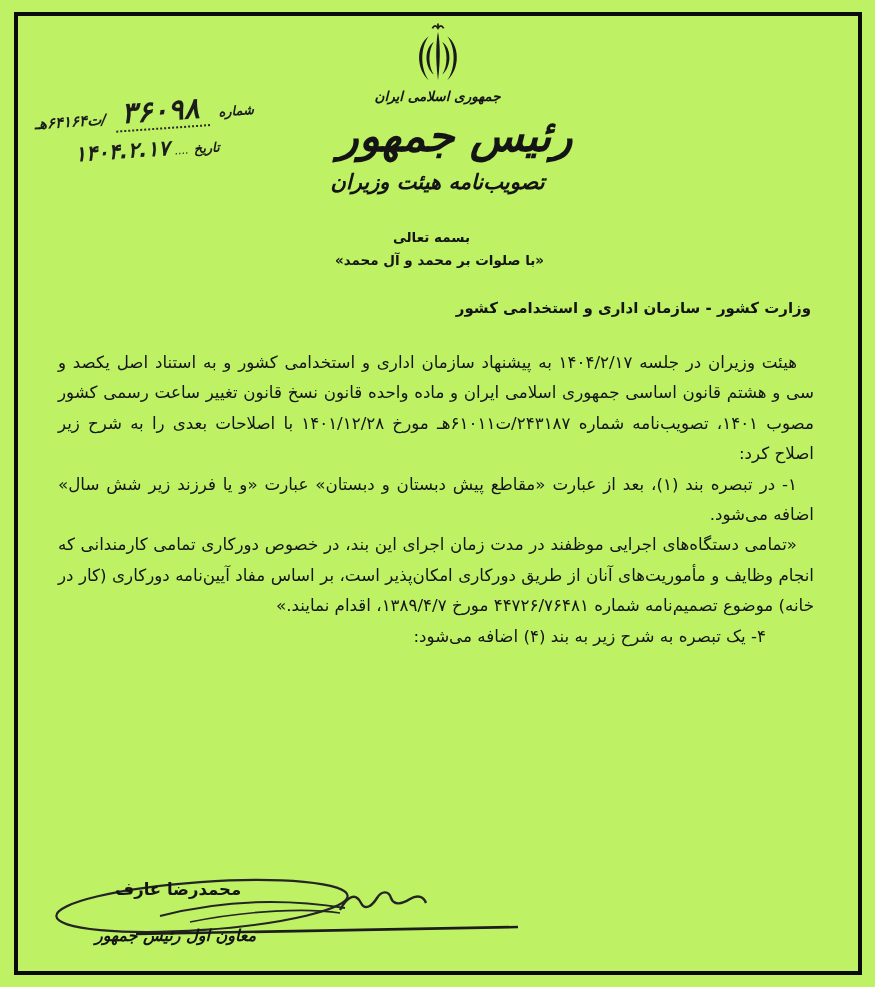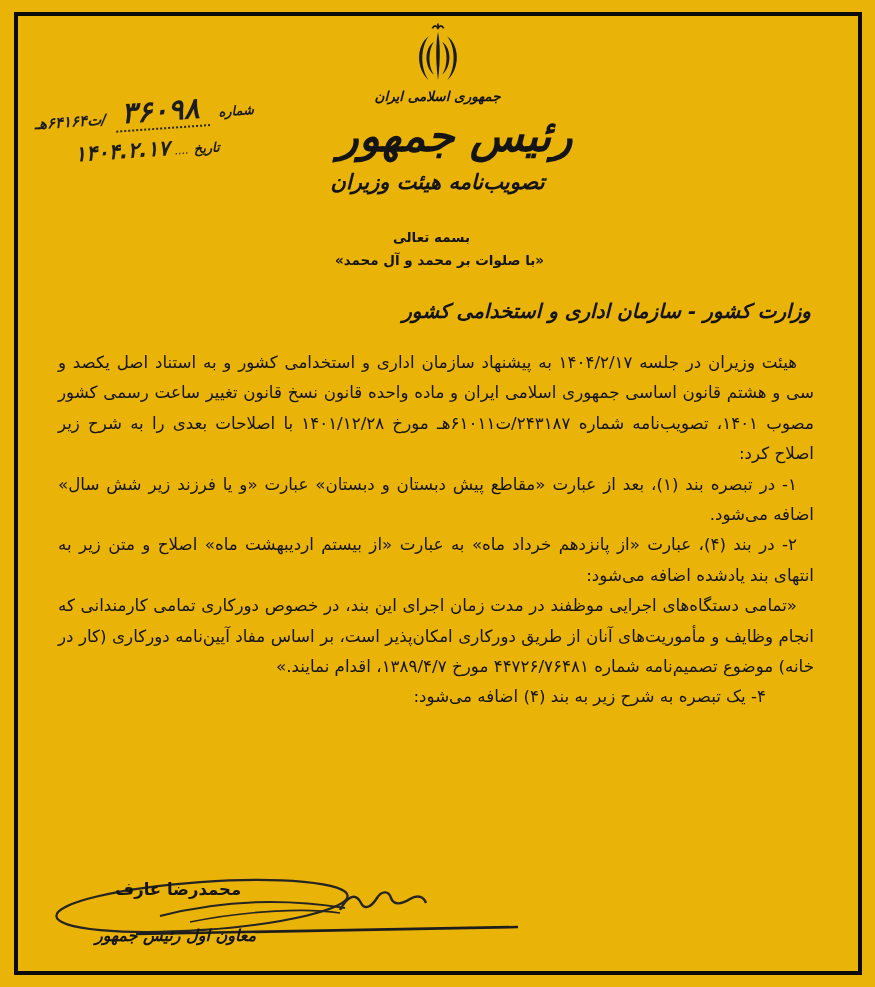--- a/index.html
+++ b/index.html
@@ -1,19 +1,19 @@
 <!DOCTYPE html>
 <html lang="fa" dir="rtl"><head>
 <meta charset="utf-8">
 <style>
   html,body{margin:0;padding:0;background:#ffffff;}
   .page{
     position:relative;
     width:875px;height:987px;
-    background:#eab308;
+    background:#bef264;
     font-family:"DejaVu Sans", sans-serif;
     color:#141414;
     overflow:hidden;
     direction:rtl;
   }
   .frame{
     position:absolute;
     top:12px;left:14px;right:13px;bottom:12px;
     border:4px solid #0b0b0b;
     pointer-events:none;
@@ -50,21 +50,21 @@
   .stamp-date-row{margin-top:9px;padding-left:38px;}
   .stamp-dots{letter-spacing:1px;font-size:11px;}
   .stamp-date{font-size:21px;font-weight:bold;letter-spacing:3px;}
   
   .invocation{position:absolute;top:229px;left:0;right:12px;text-align:center;}
   .besmeh{font-size:13.5px;font-weight:bold;}
   .salawat{font-size:13.5px;font-weight:bold;margin-top:7px;margin-left:16px;}
   
   .addressee{
     position:absolute;top:299px;right:64px;left:64px;
-    font-size:20px;font-weight:bold;text-align:right;font-style:italic;
+    font-size:15px;font-weight:bold;text-align:right;
   }
   
   .body-text{
     position:absolute;top:347px;right:61px;left:58px;
     font-size:16.7px;line-height:30.4px;
     text-align:justify;text-align-last:right;
   }
   .body-text p{margin:0;text-indent:17px;}
   .body-text p.indent-lg{text-indent:48px;}
   
@@ -116,21 +116,20 @@
   <div class="invocation">
     <div class="besmeh">بسمه تعالی</div>
     <div class="salawat">«با صلوات بر محمد و آل محمد»</div>
   </div>
 
   <div class="addressee">وزارت کشور - سازمان اداری و استخدامی کشور</div>
 
   <div class="body-text">
     <p>هیئت وزیران در جلسه ۱۴۰۴/۲/۱۷ به پیشنهاد سازمان اداری و استخدامی کشور و به استناد اصل یکصد و سی و هشتم قانون اساسی جمهوری اسلامی ایران و ماده واحده قانون نسخ قانون تغییر ساعت رسمی کشور مصوب ۱۴۰۱، تصویب‌نامه شماره ۲۴۳۱۸۷/ت۶۱۰۱۱هـ مورخ ۱۴۰۱/۱۲/۲۸ با اصلاحات بعدی را به شرح زیر اصلاح کرد:</p>
     <p>۱- در تبصره بند (۱)، بعد از عبارت «مقاطع پیش دبستان و دبستان» عبارت «و یا فرزند زیر شش سال» اضافه می‌شود.</p>
-    <p>۲- در بند (۴)، عبارت «از پانزدهم خرداد ماه» به عبارت «از بیستم اردیبهشت ماه» اصلاح و متن زیر به انتهای بند یادشده اضافه می‌شود:</p>
     <p>«تمامی دستگاه‌های اجرایی موظفند در مدت زمان اجرای این بند، در خصوص دورکاری تمامی کارمندانی که انجام وظایف و مأموریت‌های آنان از طریق دورکاری امکان‌پذیر است، بر اساس مفاد آیین‌نامه دورکاری (کار در خانه) موضوع تصمیم‌نامه شماره ۴۴۷۲۶/۷۶۴۸۱ مورخ ۱۳۸۹/۴/۷، اقدام نمایند.»</p>
     <p class="indent-lg">۴- یک تبصره به شرح زیر به بند (۴) اضافه می‌شود:</p>
   </div>
 
   <div class="signature">
     <svg class="sig-svg" width="500" height="118" viewBox="0 0 500 118" aria-hidden="true">
       <ellipse cx="162" cy="48" rx="146" ry="24" fill="none" stroke="#242424" stroke-width="2.2" transform="rotate(-4 162 48)"></ellipse>
       <path d="M120 58 C190 40 255 42 305 50" fill="none" stroke="#242424" stroke-width="2"></path>
       <path d="M150 64 C210 52 268 50 300 55" fill="none" stroke="#242424" stroke-width="1.6"></path>
       <path d="M300 52 c8 -15 16 -17 21 -7 c4 8 11 3 16 -5 c5 -8 12 -7 14 0 c3 8 11 6 19 1 c8 -5 14 -2 16 4" fill="none" stroke="#242424" stroke-width="2.4"></path>

